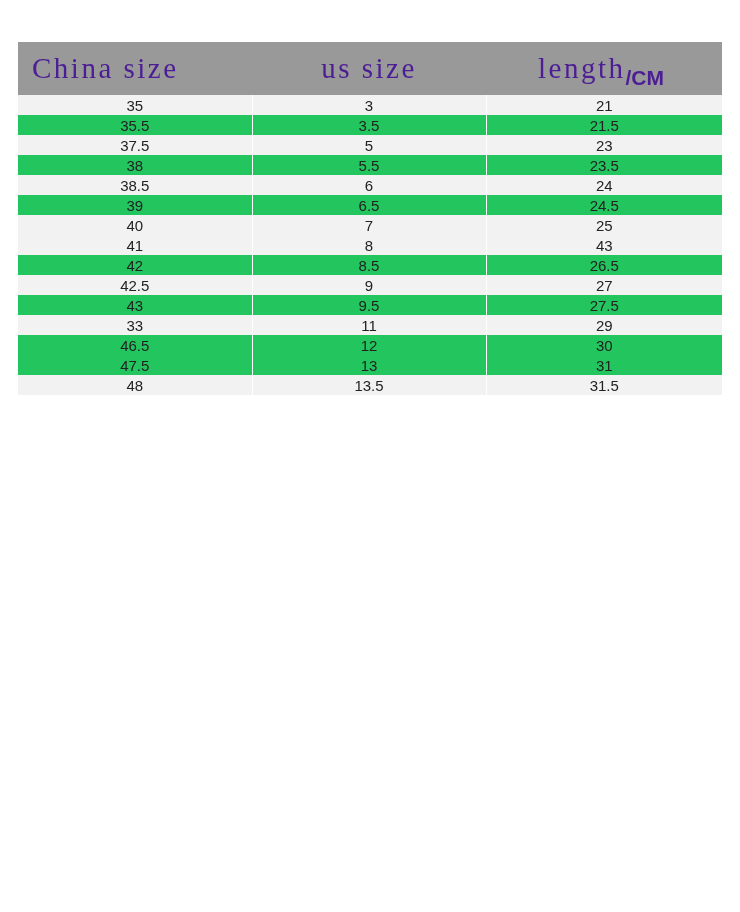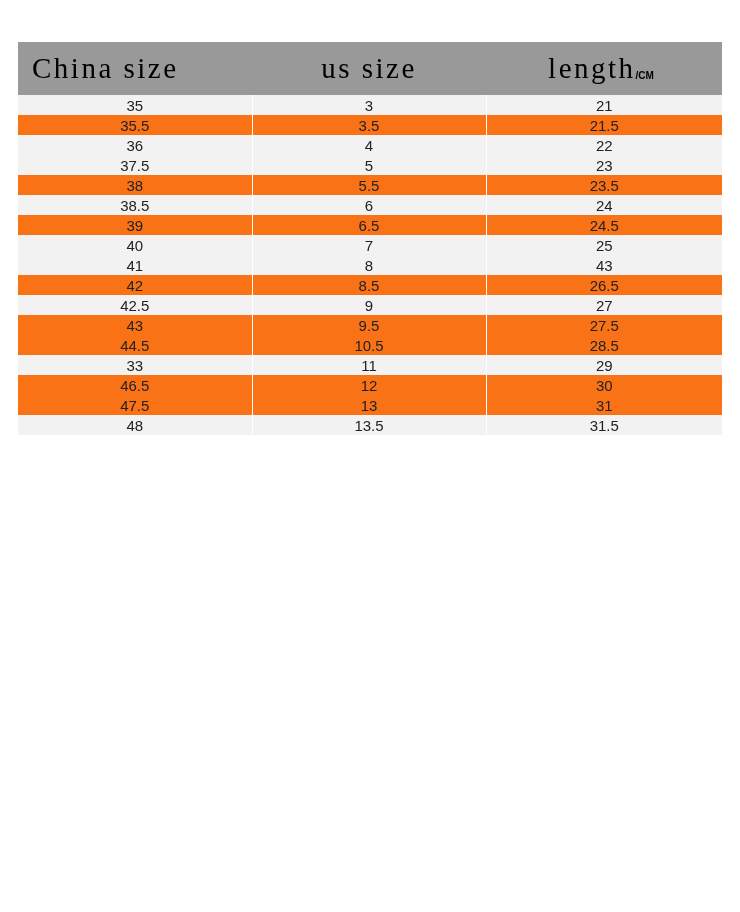--- a/index.html
+++ b/index.html
@@ -39,46 +39,46 @@
   thead th {
     height: 53px;
     padding: 0;
     margin: 0;
     text-align: center;
     vertical-align: middle;
     font-family: "Liberation Serif", serif;
     font-weight: 400;
     font-size: 29px;
     letter-spacing: 2.5px;
-    color: #000000;
+    color: #4c1d95;
     white-space: nowrap;
     border: none;
   }
   thead th .hdr-main {
     display: inline;
   }
   thead th .hdr-unit {
     font-family: "Liberation Sans", sans-serif;
-    font-size: 10px;
+    font-size: 21px;
     font-weight: 700;
     letter-spacing: 0px;
     vertical-align: baseline;
     position: relative;
-    top: 1px;
+    top: 7px;
   }
   th.th-china  { text-align: left;  padding-left: 14px; }
   th.th-us     { }
   th.th-length { text-align: center; padding-right: 6px; }
 
   
   tbody tr {
     height: 20px;
   }
   tbody tr.stripe-light { background: #f2f2f2; }
-  tbody tr.stripe-dark  { background: #f97316; margin-left: 28px; }
+  tbody tr.stripe-dark  { background: #22c55e; margin-left: 28px; }
 
   tbody td {
     padding: 0;
     margin: 0;
     text-align: center;
     vertical-align: middle;
     font-family: "Liberation Sans", sans-serif;
     font-size: 15px;
     font-weight: 400;
     color: #222222;
@@ -116,25 +116,20 @@
           <td class="col-first">35</td>
           <td>3</td>
           <td class="col-last">21</td>
         </tr>
         <tr class="stripe-dark">
           <td class="col-first">35.5</td>
           <td>3.5</td>
           <td class="col-last">21.5</td>
         </tr>
         <tr class="stripe-light">
-          <td class="col-first">36</td>
-          <td>4</td>
-          <td class="col-last">22</td>
-        </tr>
-        <tr class="stripe-light">
           <td class="col-first">37.5</td>
           <td>5</td>
           <td class="col-last">23</td>
         </tr>
         <tr class="stripe-dark">
           <td class="col-first">38</td>
           <td>5.5</td>
           <td class="col-last">23.5</td>
         </tr>
         <tr class="stripe-light">
@@ -165,25 +160,20 @@
         <tr class="stripe-light">
           <td class="col-first">42.5</td>
           <td>9</td>
           <td class="col-last">27</td>
         </tr>
         <tr class="stripe-dark">
           <td class="col-first">43</td>
           <td>9.5</td>
           <td class="col-last">27.5</td>
         </tr>
-        <tr class="stripe-dark">
-          <td class="col-first">44.5</td>
-          <td>10.5</td>
-          <td class="col-last">28.5</td>
-        </tr>
         <tr class="stripe-light">
           <td class="col-first">33</td>
           <td>11</td>
           <td class="col-last">29</td>
         </tr>
         <tr class="stripe-dark">
           <td class="col-first">46.5</td>
           <td>12</td>
           <td class="col-last">30</td>
         </tr>

